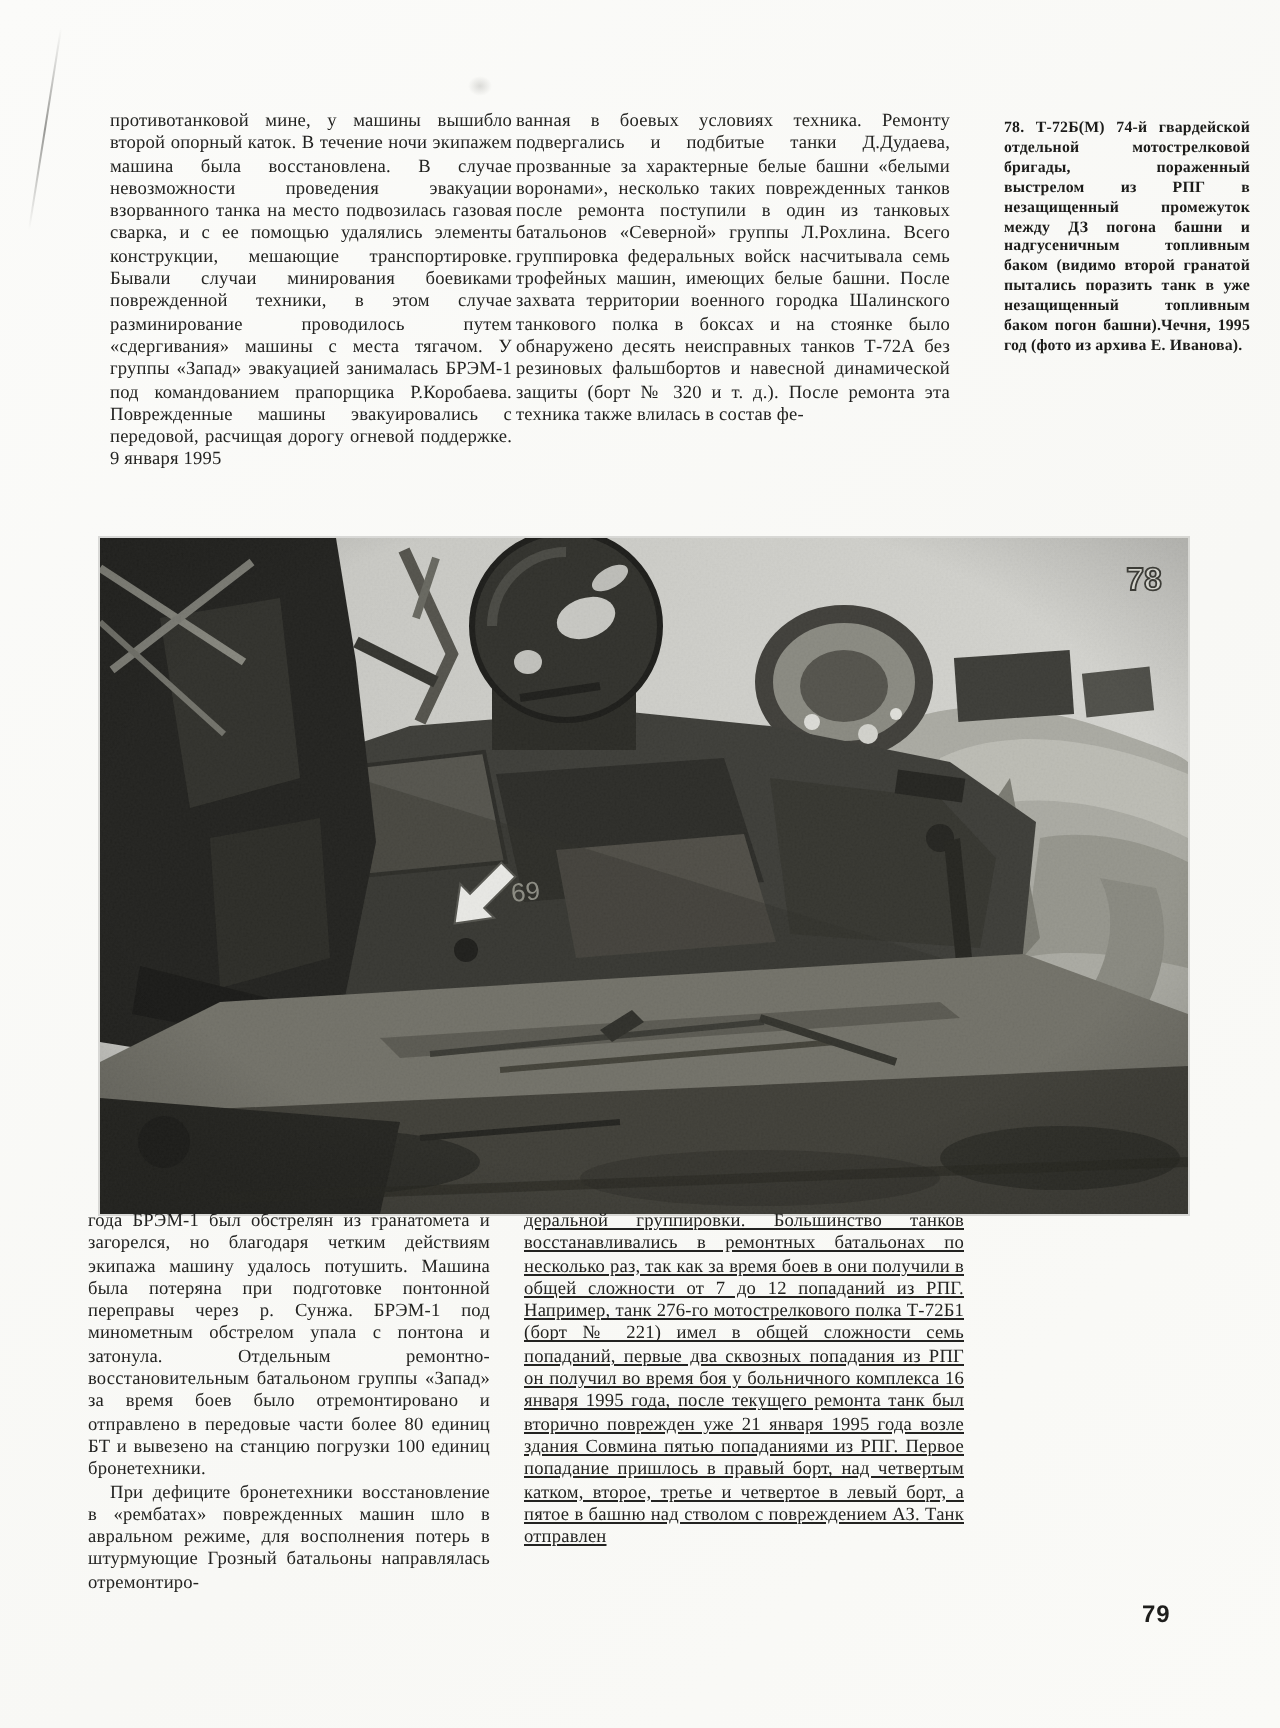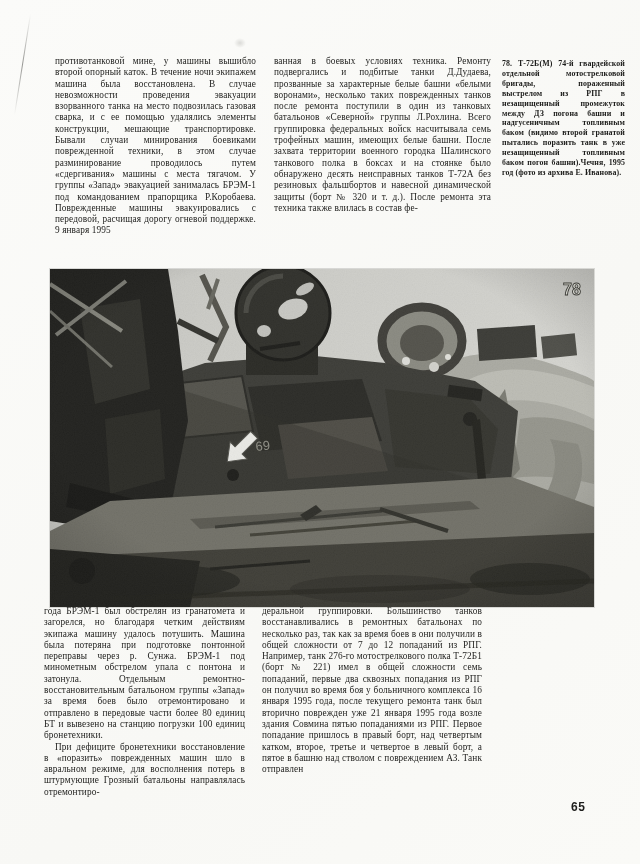--- a/index.html
+++ b/index.html
@@ -17,23 +17,23 @@
   .smudge{position:absolute;left:234px;top:38px;width:12px;height:10px;border-radius:50%;
     background:radial-gradient(closest-side,rgba(160,160,155,.35),rgba(160,160,155,0));}
   .col{
     position:absolute;color:#232321;
     font-size:9.3px;line-height:11.3px;text-align:justify;
     letter-spacing:.1px;
   }
   .col p{margin:0;}
   .col p.indent{text-indent:11px;}
   .top-col1{left:55px;top:56px;width:201px;}
-  .top-col2{left:274px;top:56px;width:217px;}
+  .top-col2{left:258px;top:56px;width:217px;}
   .bot-col1{left:44px;top:606px;width:201px;}
-  .bot-col2{left:262px;top:606px;width:220px;}
+  .bot-col2{left:262px;top:606px;width:220px;text-decoration:underline;}
   .caption{
     position:absolute;left:502px;top:59px;width:123px;
     font-family:Liberation Serif, serif;
     font-weight:bold;font-size:7.9px;line-height:9.9px;
     color:#1c1c1a;text-align:justify;letter-spacing:.1px;
   }
   .photo{
     position:absolute;left:50px;top:269px;width:544px;height:338px;
     box-shadow:0 0 0 1px rgba(120,120,116,.25);
     overflow:hidden;background:#d2d2cd;
@@ -168,20 +168,20 @@
 
       <rect x="0" y="0" width="544" height="338" fill="url(#vig)"></rect>
       <rect x="0" y="0" width="544" height="338" filter="url(#grain)" opacity="0.08"></rect>
 
       <text x="522" y="26" text-anchor="middle" font-family="Liberation Sans, sans-serif" font-weight="bold" font-size="16" fill="#d4d4cd" stroke="#3c3c37" stroke-width="0.9">78</text>
     </svg>
   </div>
 
   <div class="col bot-col1">
     <p>года БРЭМ-1 был обстрелян из гранатомета и загорелся, но благодаря четким действиям экипажа машину удалось потушить. Машина была потеряна при подготовке понтонной переправы через р. Сунжа. БРЭМ-1 под минометным обстрелом упала с понтона и затонула. Отдельным ремонтно-восстановительным батальоном группы «Запад» за время боев было отремонтировано и отправлено в передовые части более 80 единиц БТ и вывезено на станцию погрузки 100 единиц бронетехники.</p>
-    <p class="indent">При дефиците бронетехники восстановление в «поразить» поврежденных машин шло в авральном режиме, для восполнения потерь в штурмующие Грозный батальоны направлялась отремонтиро-</p>
+    <p class="indent">При дефиците бронетехники восстановление в «рембатах» поврежденных машин шло в авральном режиме, для восполнения потерь в штурмующие Грозный батальоны направлялась отремонтиро-</p>
   </div>
   <div class="col bot-col2">
     <p>деральной группировки. Большинство танков восстанавливались в ремонтных батальонах по несколько раз, так как за время боев в они получили в общей сложности от 7 до 12 попаданий из РПГ. Например, танк 276-го мотострелкового полка Т-72Б1 (борт № 221) имел в общей сложности семь попаданий, первые два сквозных попадания из РПГ он получил во время боя у больничного комплекса 16 января 1995 года, после текущего ремонта танк был вторично поврежден уже 21 января 1995 года возле здания Совмина пятью попаданиями из РПГ. Первое попадание пришлось в правый борт, над четвертым катком, второе, третье и четвертое в левый борт, а пятое в башню над стволом с повреждением АЗ. Танк отправлен</p>
   </div>
 
-  <div class="pagenum">65</div>
+  <div class="pagenum">79</div>
 </div>
 
 </body></html>

